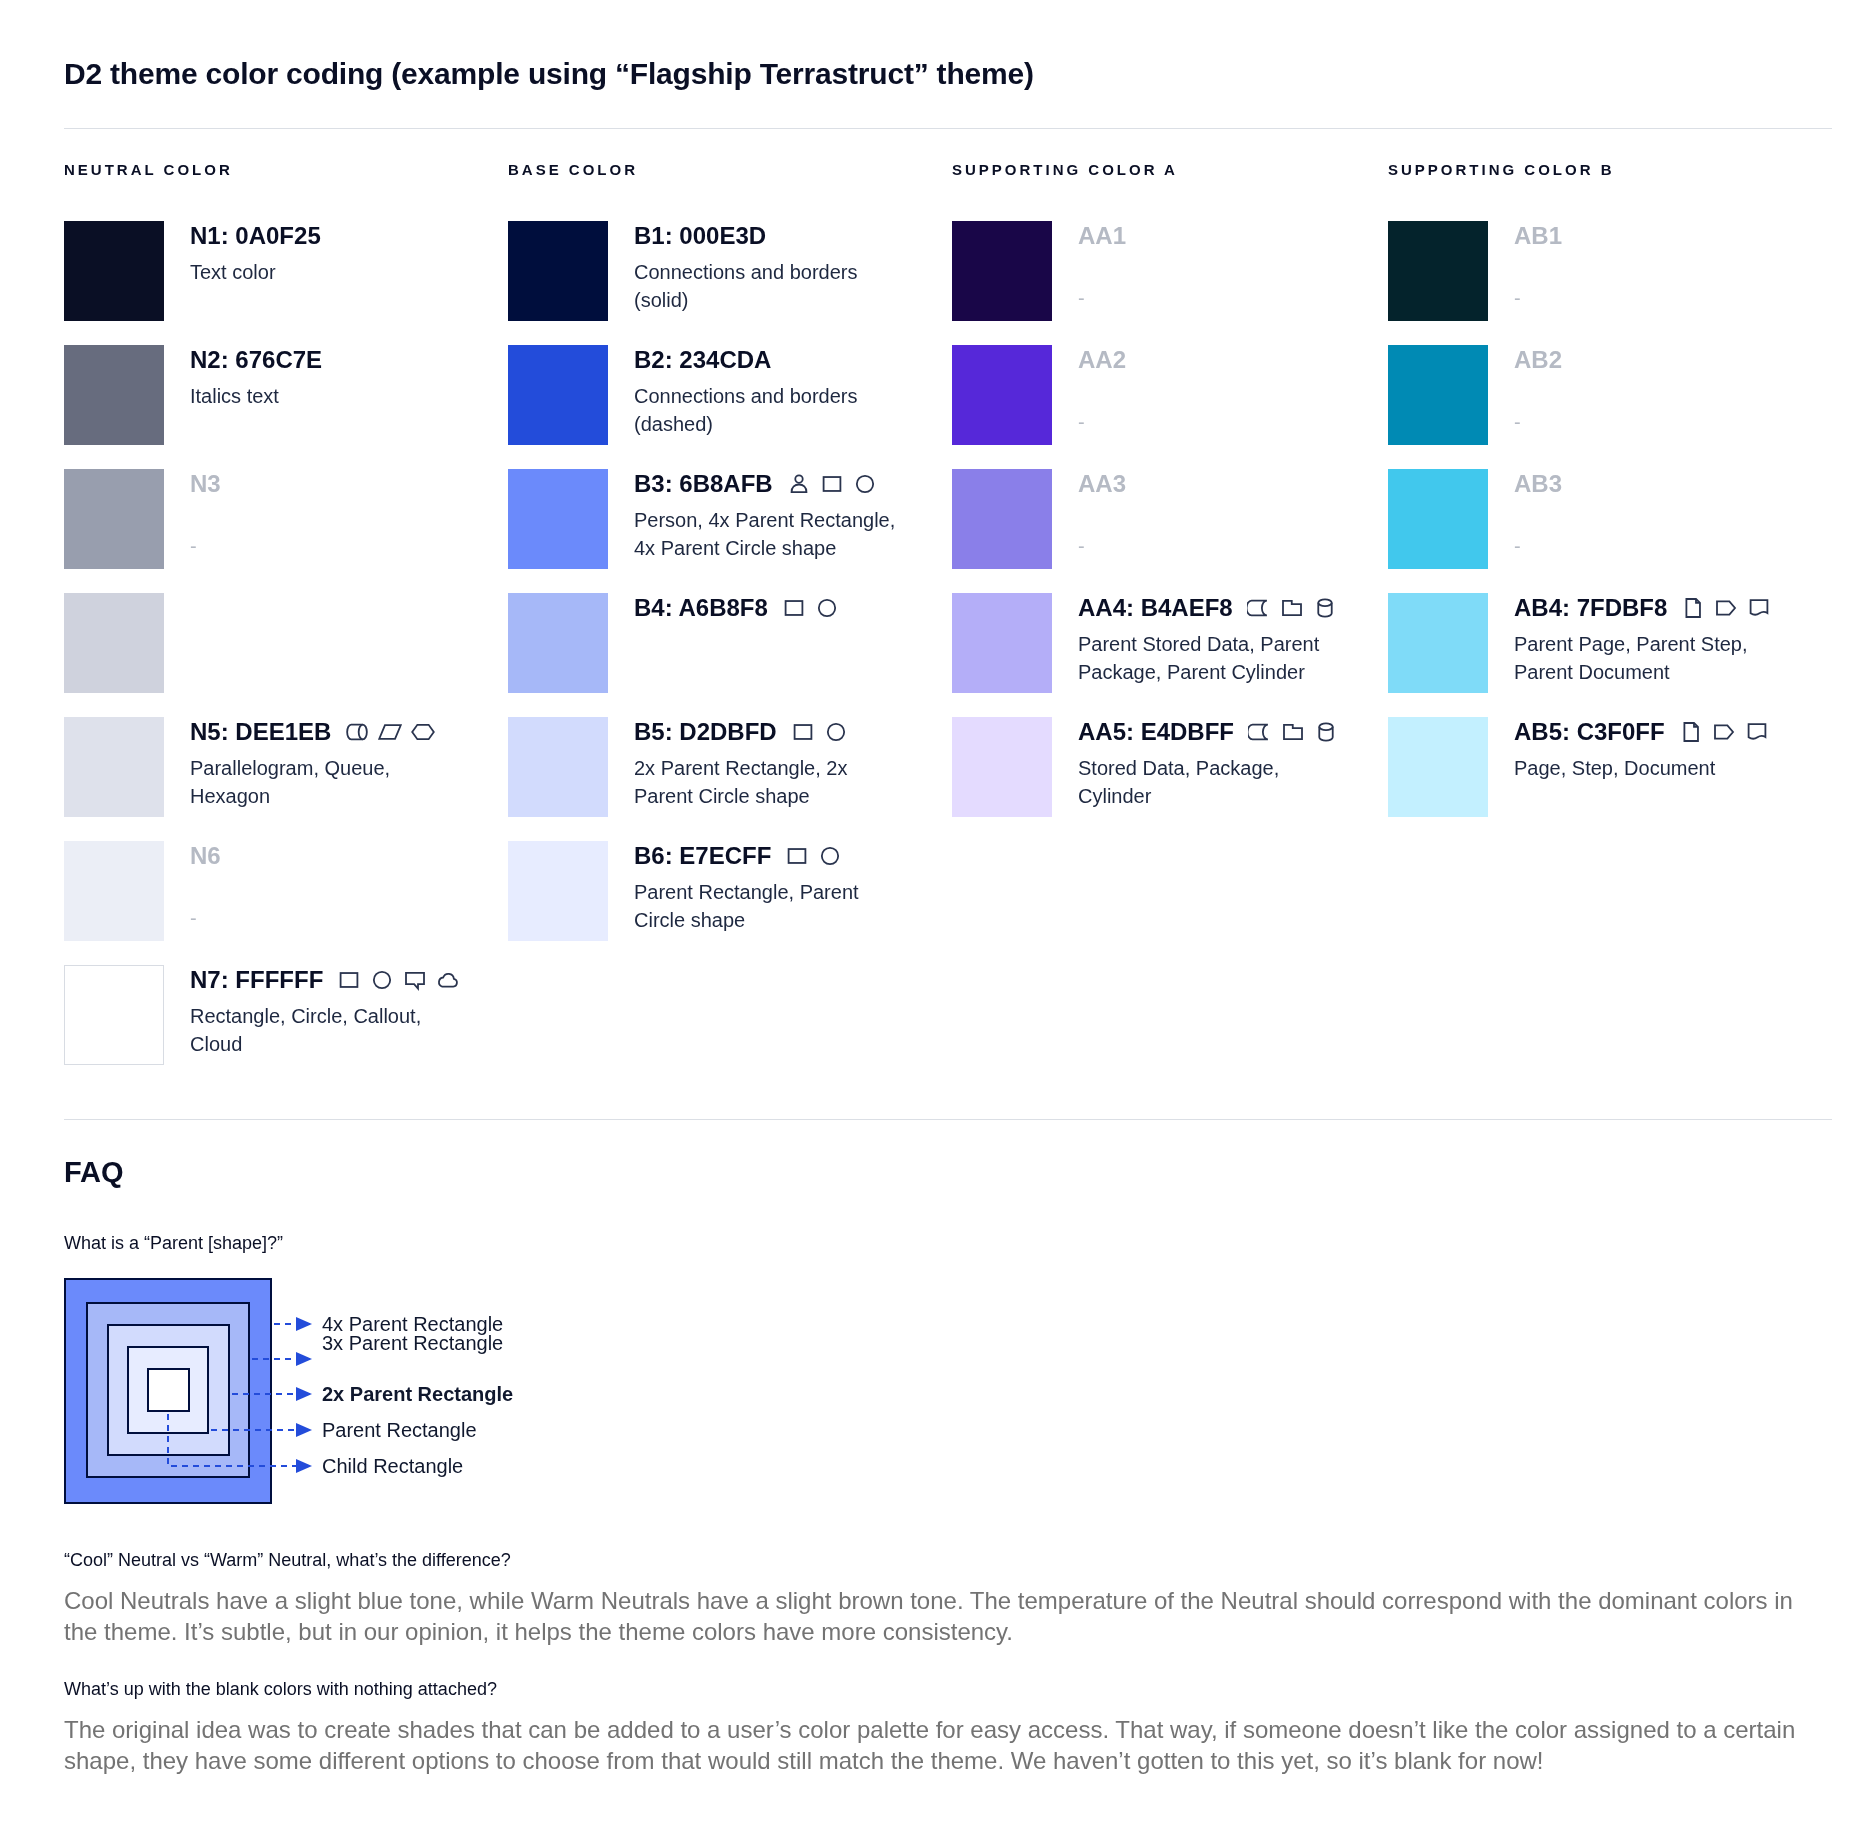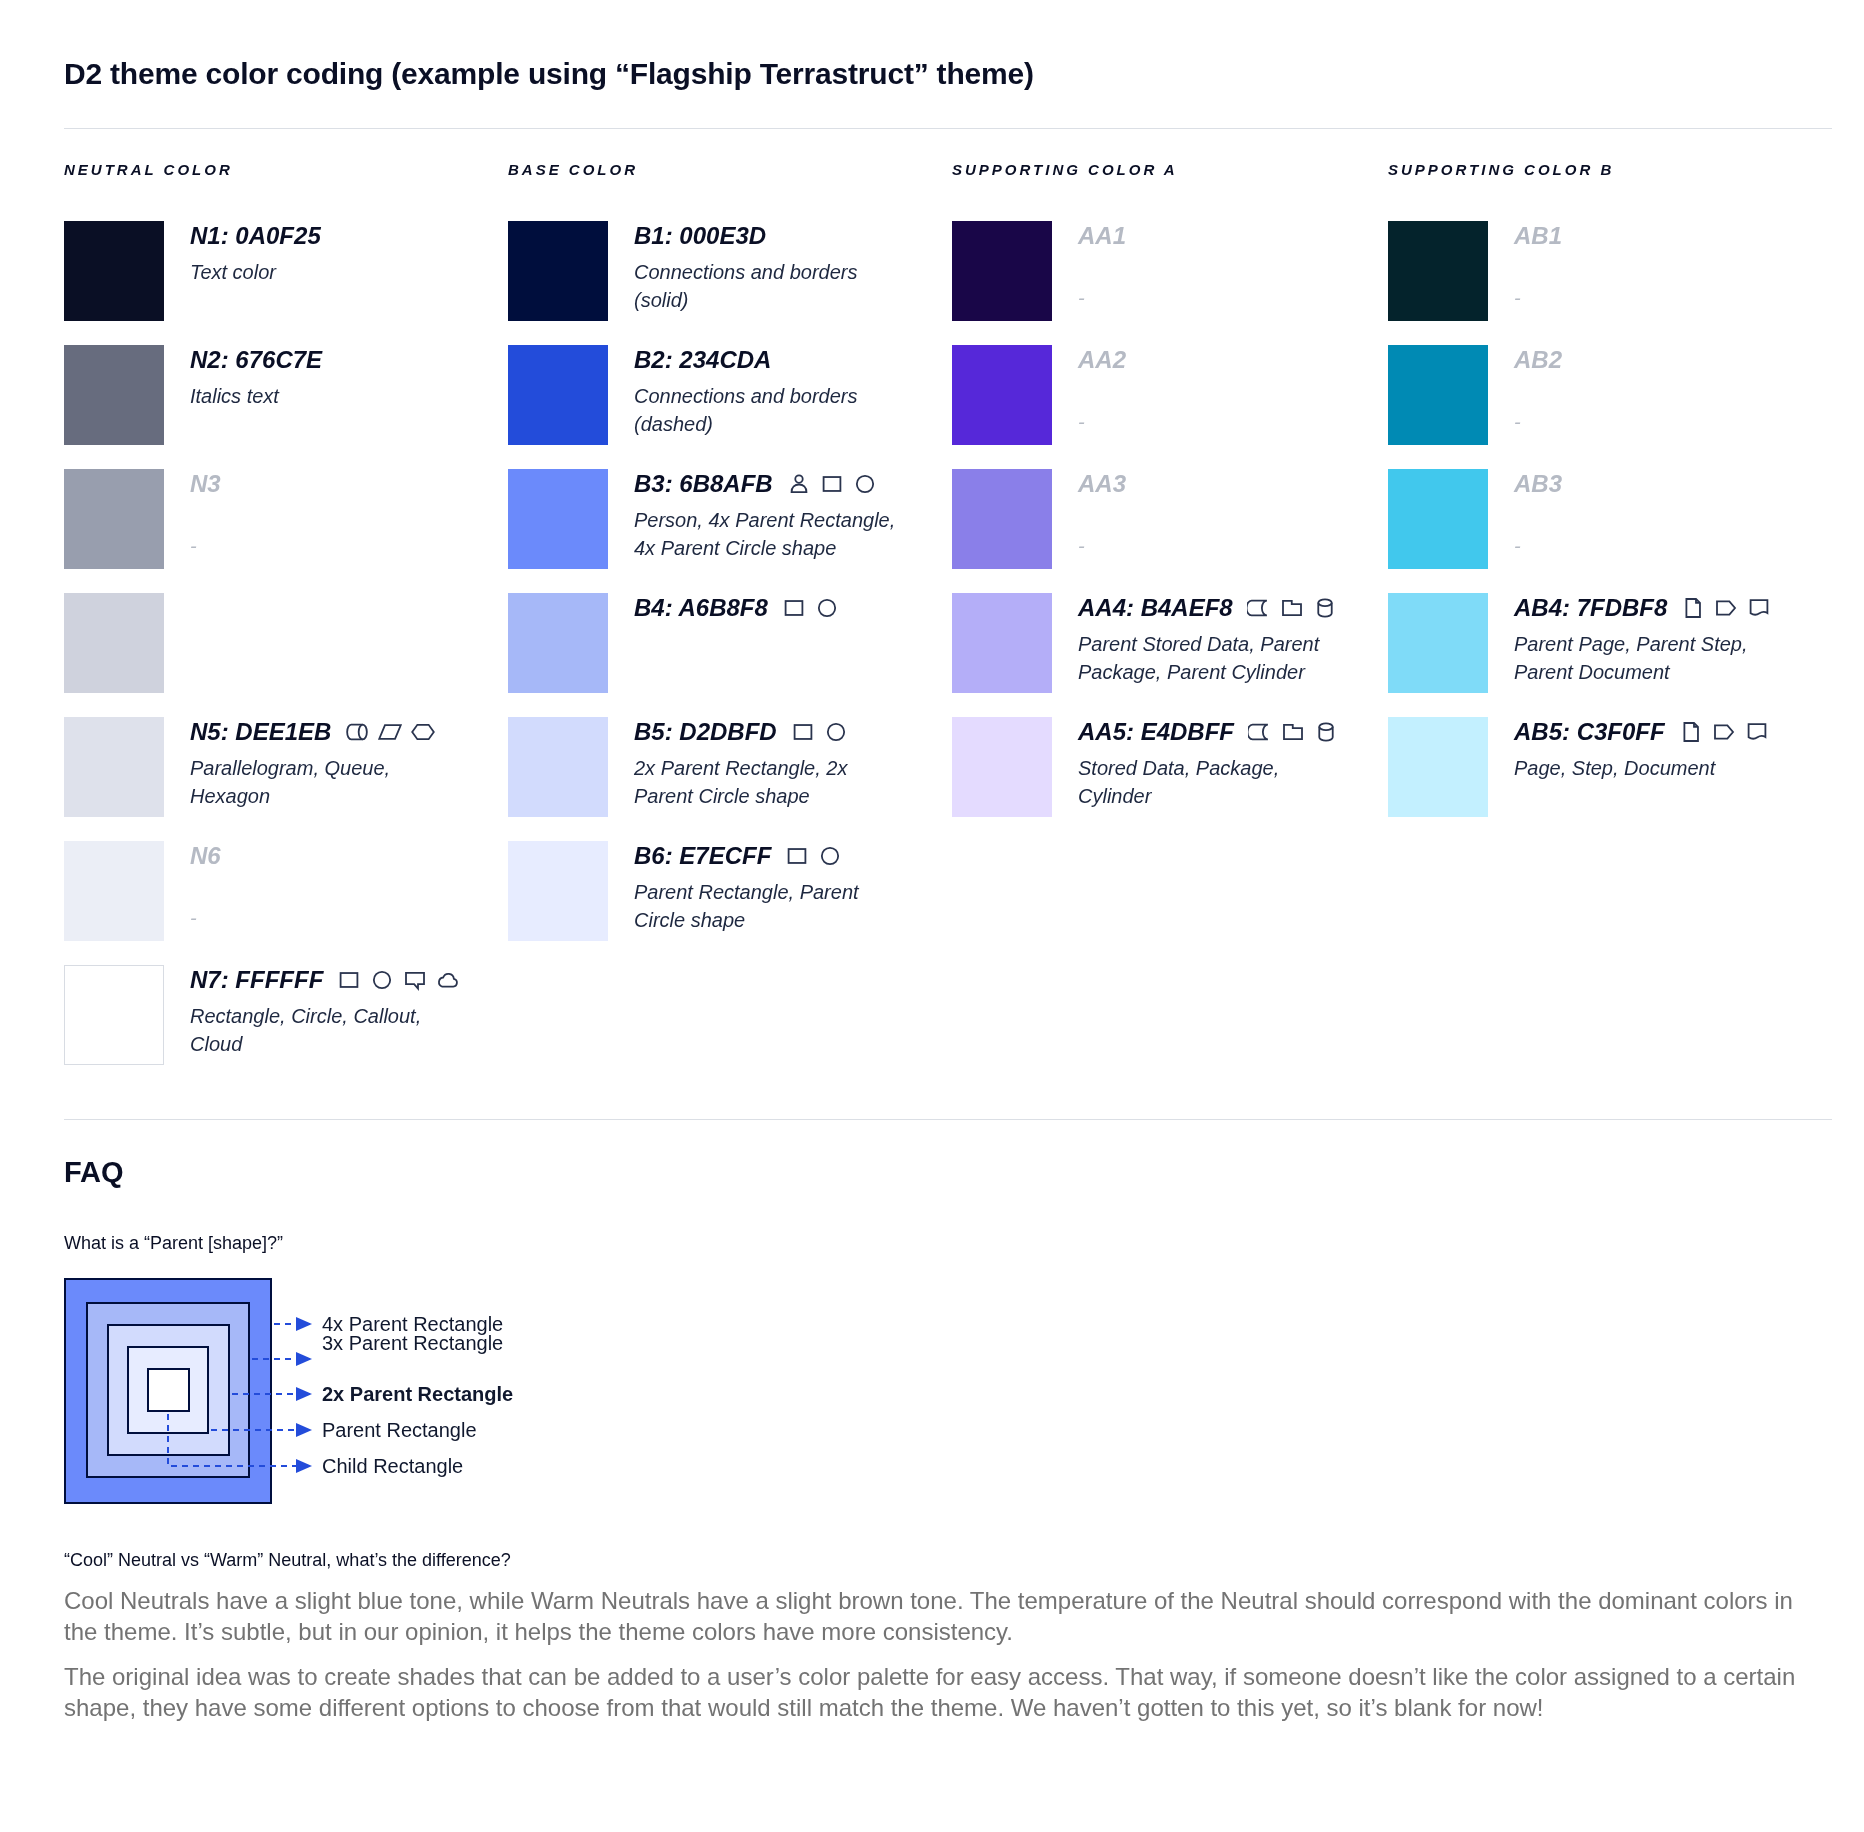--- a/index.html
+++ b/index.html
@@ -5,21 +5,21 @@
   html,body{margin:0;padding:0;background:#ffffff;}
   body{
     width:1864px;height:1832px;position:relative;overflow:hidden;
     font-family:"Liberation Sans","DejaVu Sans",sans-serif;
     color:#0A0F25;-webkit-font-smoothing:antialiased;
   }
   .content{padding:56px 32px 0 64px;}
   h1.title{font-size:30px;line-height:36px;font-weight:700;margin:0;letter-spacing:-0.2px;}
   .divider{border:none;border-top:1px solid #DBDFE5;margin:36px 0 0 0;}
   
-  .palette{display:grid;grid-template-columns:444px 444px 436px auto;margin-top:32px;font-style:italic;}
+  .palette{display:grid;grid-template-columns:444px 444px 436px auto;margin-top:32px;}
   .col-header{font-size:15px;font-weight:700;letter-spacing:3px;margin-bottom:43px;color:#0A0F25;}
   .entry{display:flex;height:100px;margin-bottom:24px;}
   .swatch{width:100px;height:100px;flex:none;}
   .swatch.bordered{box-sizing:border-box;border:1px solid #D8DCE3;}
   .etext{margin-left:26px;padding-top:0;}
   .elabel-row{display:flex;align-items:center;gap:14px;}
   .elabel{font-size:24px;font-weight:700;line-height:30px;white-space:nowrap;}
   .icons{display:flex;align-items:center;gap:9px;color:#2A344E;}
   .icons svg{display:block;}
   .desc{font-size:20px;line-height:28px;color:#1E2840;margin-top:7px;}
@@ -455,14 +455,15 @@
         <line x1="188" y1="81" x2="246" y2="81" stroke="#234CDA" stroke-width="2" stroke-dasharray="6 5" marker-end="url(#arrw)"></line>
         <line x1="168" y1="116" x2="246" y2="116" stroke="#234CDA" stroke-width="2" stroke-dasharray="6 5" marker-end="url(#arrw)"></line>
         <line x1="147" y1="152" x2="246" y2="152" stroke="#234CDA" stroke-width="2" stroke-dasharray="6 5" marker-end="url(#arrw)"></line>
         <polyline points="104,136 104,188 246,188" fill="none" stroke="#234CDA" stroke-width="2" stroke-dasharray="6 5" marker-end="url(#arrw)"></polyline>
       </svg>
     </div>
 
   <h3 class="q">“Cool” Neutral vs “Warm” Neutral, what’s the difference?</h3>
   <p class="answer">Cool Neutrals have a slight blue tone, while Warm Neutrals have a slight brown tone. The temperature of the Neutral should correspond with the dominant colors in the theme. It’s subtle, but in our opinion, it helps the theme colors have more consistency.</p>
 
+  <h3 class="q tight">What’s up with the blank colors with nothing attached?</h3>
   <p class="answer">The original idea was to create shades that can be added to a user’s color palette for easy access. That way, if someone doesn’t like the color assigned to a certain shape, they have some different options to choose from that would still match the theme. We haven’t gotten to this yet, so it’s blank for now!</p>
 </div>
 
 </body></html>

